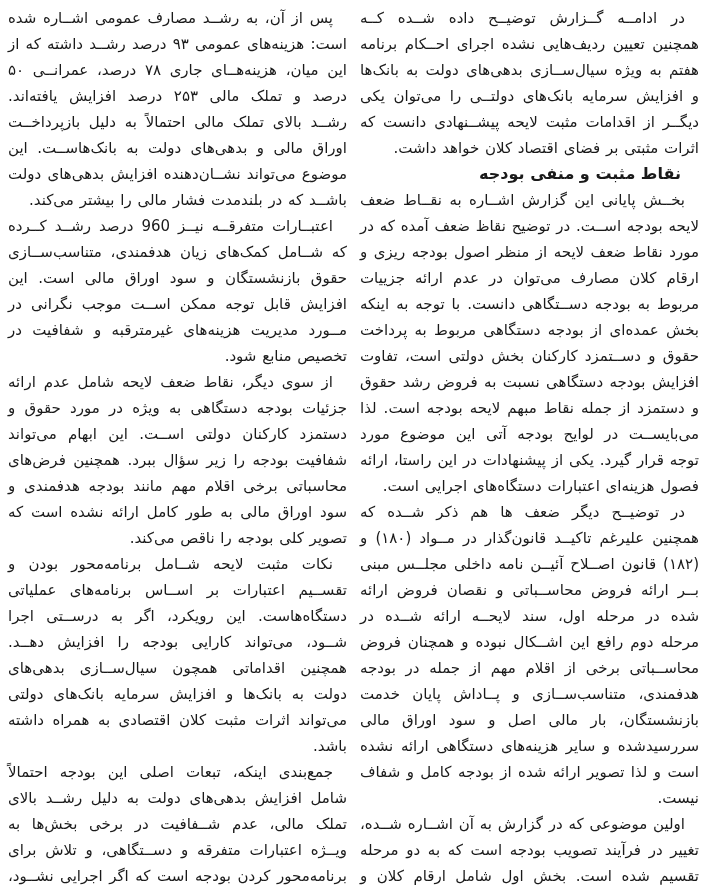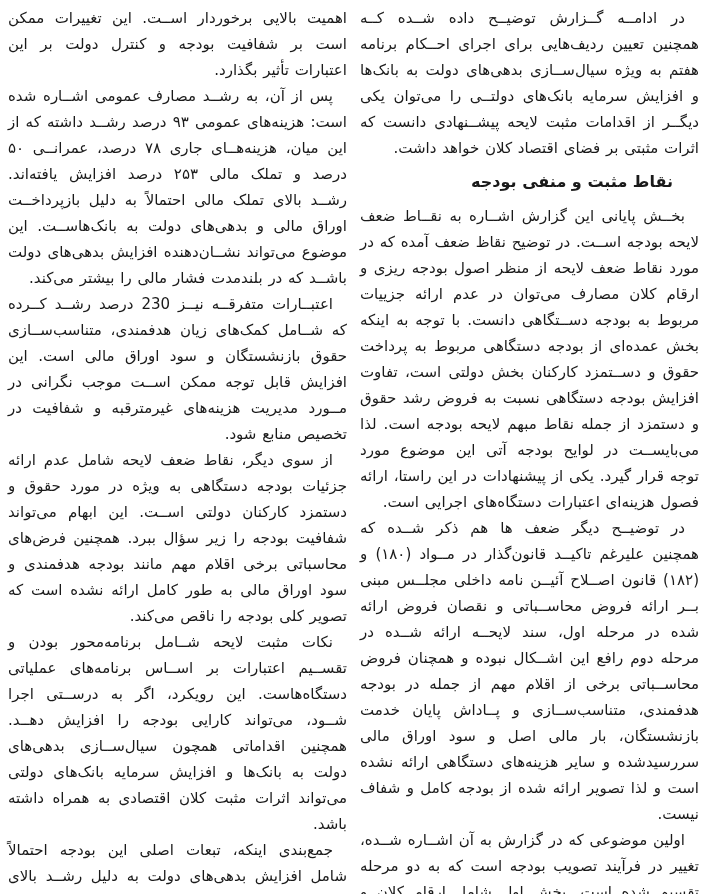--- a/index.html
+++ b/index.html
@@ -29,43 +29,42 @@
   }
   .column p {
     margin: 0;
     text-indent: 14px;
     word-spacing: 1px;
   }
   .column p.continuation {
     text-indent: 0;
   }
   .section-heading {
-    margin: 8px;
+    margin: 0;
     font-size: 16px;
     font-weight: bold;
     line-height: 26px;
     text-indent: 18px;
     text-align: right;
   }
 </style>
 </head>
 <body>
 
 <div class="page">
 
   <div class="column">
-    <p>در ادامــه گــزارش توضيــح داده شــده کــه همچنين تعيين رديف‌هايی برای اجرای احــکام برنامه هفتم به ويژه سيال‌ســازی بدهی‌های دولت به بانک‌ها و افزايش سرمايه بانک‌های دولتــی را می‌توان يکی ديگــر از اقدامات مثبت لايحه پيشــنهادی دانست که اثرات مثبتی بر فضای اقتصاد کلان خواهد داشت.</p>
+    <p>در ادامــه گــزارش توضيــح داده شــده کــه همچنين تعيين رديف‌هايی نشده اجرای احــکام برنامه هفتم به ويژه سيال‌ســازی بدهی‌های دولت به بانک‌ها و افزايش سرمايه بانک‌های دولتــی را می‌توان يکی ديگــر از اقدامات مثبت لايحه پيشــنهادی دانست که اثرات مثبتی بر فضای اقتصاد کلان خواهد داشت.</p>
     <h2 class="section-heading">نقاط مثبت و منفی بودجه</h2>
     <p>بخــش پايانی اين گزارش اشــاره به نقــاط ضعف لايحه بودجه اســت. در توضيح نقاظ ضعف آمده که در مورد نقاط ضعف لايحه از منظر اصول بودجه ريزی و ارقام کلان مصارف می‌توان در عدم ارائه جزييات مربوط به بودجه دســتگاهی دانست. با توجه به اينکه بخش عمده‌ای از بودجه دستگاهی مربوط به پرداخت حقوق و دســتمزد کارکنان بخش دولتی است، تفاوت افزايش بودجه دستگاهی نسبت به فروض رشد حقوق و دستمزد از جمله نقاط مبهم لايحه بودجه است. لذا می‌بايســت در لوايح بودجه آتی اين موضوع مورد توجه قرار گيرد. يکی از پيشنهادات در اين راستا، ارائه فصول هزينه‌ای اعتبارات دستگاه‌های اجرايی است.</p>
     <p>در توضيــح ديگر ضعف ها هم ذکر شــده که همچنين عليرغم تاکيــد قانون‌گذار در مــواد (۱۸۰) و (۱۸۲) قانون اصــلاح آئيــن نامه داخلی مجلــس مبنی بــر ارائه فروض محاســباتی و نقصان فروض ارائه شده در مرحله اول، سند لايحــه ارائه شــده در مرحله دوم رافع اين اشــکال نبوده و همچنان فروض محاســباتی برخی از اقلام مهم از جمله در بودجه هدفمندی، متناسب‌ســازی و پــاداش پايان خدمت بازنشستگان، بار مالی اصل و سود اوراق مالی سررسيدشده و ساير هزينه‌های دستگاهی ارائه نشده است و لذا تصوير ارائه شده از بودجه کامل و شفاف نيست.</p>
     <p>اولين موضوعی که در گزارش به آن اشــاره شــده، تغيير در فرآيند تصويب بودجه است که به دو مرحله تقسيم شده است. بخش اول شامل ارقام کلان و فرض‌های مبنايی بوده و بخش دوم جداول تفصيلی را در بر می‌گيرد. انتقال اعتبارات هدفمنــدی به بودجه شــرکت‌های دولتــی و خارج کردن اعتبــارات تقويت بنيه دفاعی از ســقف منابع عمومی نيز از</p>
   </div>
 
   <div class="column">
-    <p class="continuation">اهميت بالايی برخوردار اســت. اين تغييرات ممکن است بر شفافيت بودجه و کنترل دولت بر اين اعتبارات تأثير بگذارد.</p>
     <p>پس از آن، به رشــد مصارف عمومی اشــاره شده است: هزينه‌های عمومی ۹۳ درصد رشــد داشته که از اين ميان، هزينه‌هــای جاری ۷۸ درصد، عمرانــی ۵۰ درصد و تملک مالی ۲۵۳ درصد افزايش يافته‌اند. رشــد بالای تملک مالی احتمالاً به دليل بازپرداخــت اوراق مالی و بدهی‌های دولت به بانک‌هاســت. اين موضوع می‌تواند نشــان‌دهنده افزايش بدهی‌های دولت باشــد که در بلندمدت فشار مالی را بيشتر می‌کند.</p>
-    <p>اعتبــارات متفرقــه نيــز 230 درصد رشــد کــرده که شــامل کمک‌های زيان هدفمندی، متناسب‌ســازی حقوق بازنشستگان و سود اوراق مالی است. اين افزايش قابل توجه ممکن اســت موجب نگرانی در مــورد مديريت هزينه‌های غيرمترقبه و شفافيت در تخصيص منابع شود.</p>
+    <p>اعتبــارات متفرقــه نيــز 960 درصد رشــد کــرده که شــامل کمک‌های زيان هدفمندی، متناسب‌ســازی حقوق بازنشستگان و سود اوراق مالی است. اين افزايش قابل توجه ممکن اســت موجب نگرانی در مــورد مديريت هزينه‌های غيرمترقبه و شفافيت در تخصيص منابع شود.</p>
     <p>از سوی ديگر، نقاط ضعف لايحه شامل عدم ارائه جزئيات بودجه دستگاهی به ويژه در مورد حقوق و دستمزد کارکنان دولتی اســت. اين ابهام می‌تواند شفافيت بودجه را زير سؤال ببرد. همچنين فرض‌های محاسباتی برخی اقلام مهم مانند بودجه هدفمندی و سود اوراق مالی به طور کامل ارائه نشده است که تصوير کلی بودجه را ناقص می‌کند.</p>
     <p>نکات مثبت لايحه شــامل برنامه‌محور بودن و تقســيم اعتبارات بر اســاس برنامه‌های عملياتی دستگاه‌هاست. اين رويکرد، اگر به درســتی اجرا شــود، می‌تواند کارايی بودجه را افزايش دهــد. همچنين اقداماتی همچون سيال‌ســازی بدهی‌های دولت به بانک‌ها و افزايش سرمايه بانک‌های دولتی می‌تواند اثرات مثبت کلان اقتصادی به همراه داشته باشد.</p>
     <p>جمع‌بندی اينکه، تبعات اصلی اين بودجه احتمالاً شامل افزايش بدهی‌های دولت به دليل رشــد بالای تملک مالی، عدم شــفافيت در برخی بخش‌ها به ويــژه اعتبارات متفرقه و دســتگاهی، و تلاش برای برنامه‌محور کردن بودجه است که اگر اجرايی نشــود، ممکن است اثربخشی نداشته باشد. همچنين، انتقال برخی اعتبارات به شرکت‌های دولتی ممکن است کنترل دولت بر اين اعتبارات را تضعيف کند.</p>
   </div>
 
 </div>
 
 </body></html>

